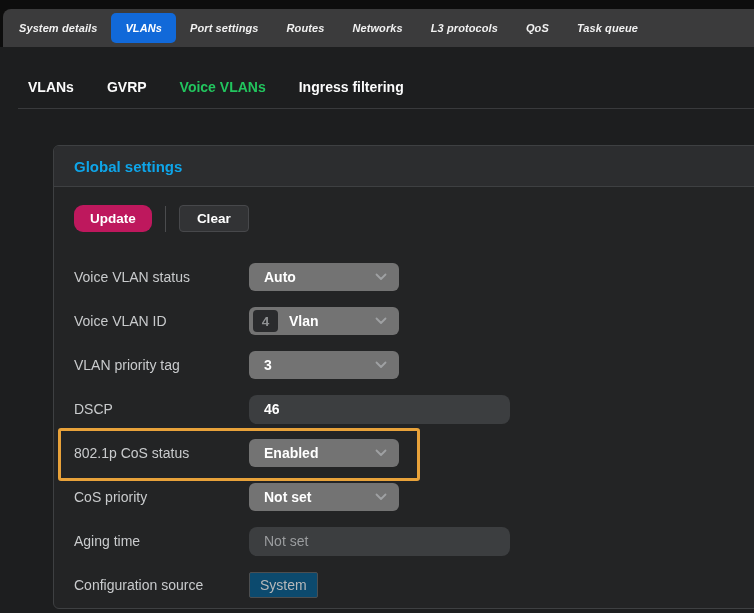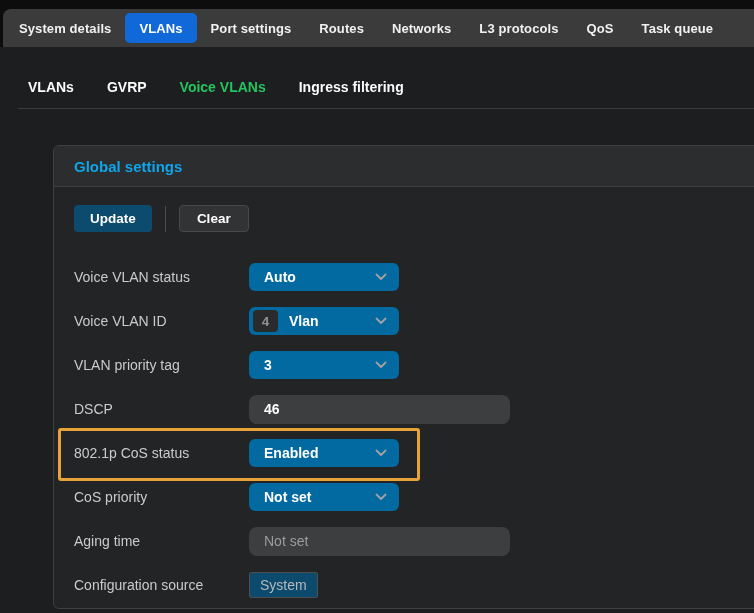--- a/index.html
+++ b/index.html
@@ -15,23 +15,23 @@
   .topnav {
     position:absolute; top:9px; left:3px; right:0; height:38px;
     background:#3b3b3c;
     border-top-left-radius:8px;
     display:flex; align-items:center;
     padding-left:2px;
   }
   .topnav-tab {
     padding:0 14px; height:30px;
     display:flex; align-items:center;
-    color:#f1f1f1; font-size:13px; font-weight:600;
+    color:#f1f1f1; font-size:11px; font-weight:600;
     letter-spacing:.1px; white-space:nowrap;
-    border-radius:5px; cursor:default;
+    border-radius:5px; cursor:default;font-style:italic;
   }
   .topnav-tab.active { background:#1169d9; color:#ffffff; }
 
   
   .page {
     position:absolute; top:47px; left:0; right:0; bottom:0;
     background:#1d1e1f;
   }
 
   
@@ -70,38 +70,38 @@
 
   
   .btn-row { display:flex; align-items:center; margin-bottom:31px; }
   .btn {
     height:27px; min-width:70px; padding:0 16px;
     display:flex; align-items:center; justify-content:center;
     font-size:13.5px; font-weight:700; color:#ffffff;
     border-radius:4px; border:none; cursor:pointer;
     font-family:inherit;
   }
-  .btn-primary { background:#0c4a6e; }
+  .btn-primary { background:#be185d;border-radius:9px; }
   .btn-secondary { background:#323335; border:1px solid #47484b; }
   .btn-divider { width:1px; height:26px; background:#4b4c4e; margin:0 13px; }
 
   
   .form-row {
     display:flex; align-items:center;
     height:28px; margin-bottom:16px;
     position:relative;
   }
   .form-row:last-child { margin-bottom:0; }
   .form-label {
     width:175px; flex:0 0 175px;
     color:#c9cbcd; font-size:14px;
   }
   .select {
     width:150px; height:28px;
-    background:#0369a1; border-radius:6px;
+    background:#737373; border-radius:6px;
     display:flex; align-items:center;
     padding:0 12px 0 15px;
     cursor:pointer;
   }
   .select .value { color:#ffffff; font-size:14px; font-weight:700; }
   .select .chev { margin-left:auto; display:flex; }
   .select.with-badge { padding-left:4px; }
   .vlan-badge {
     width:25px; height:22px; margin-right:11px;
     background:#2a2b2d; border-radius:4px;

